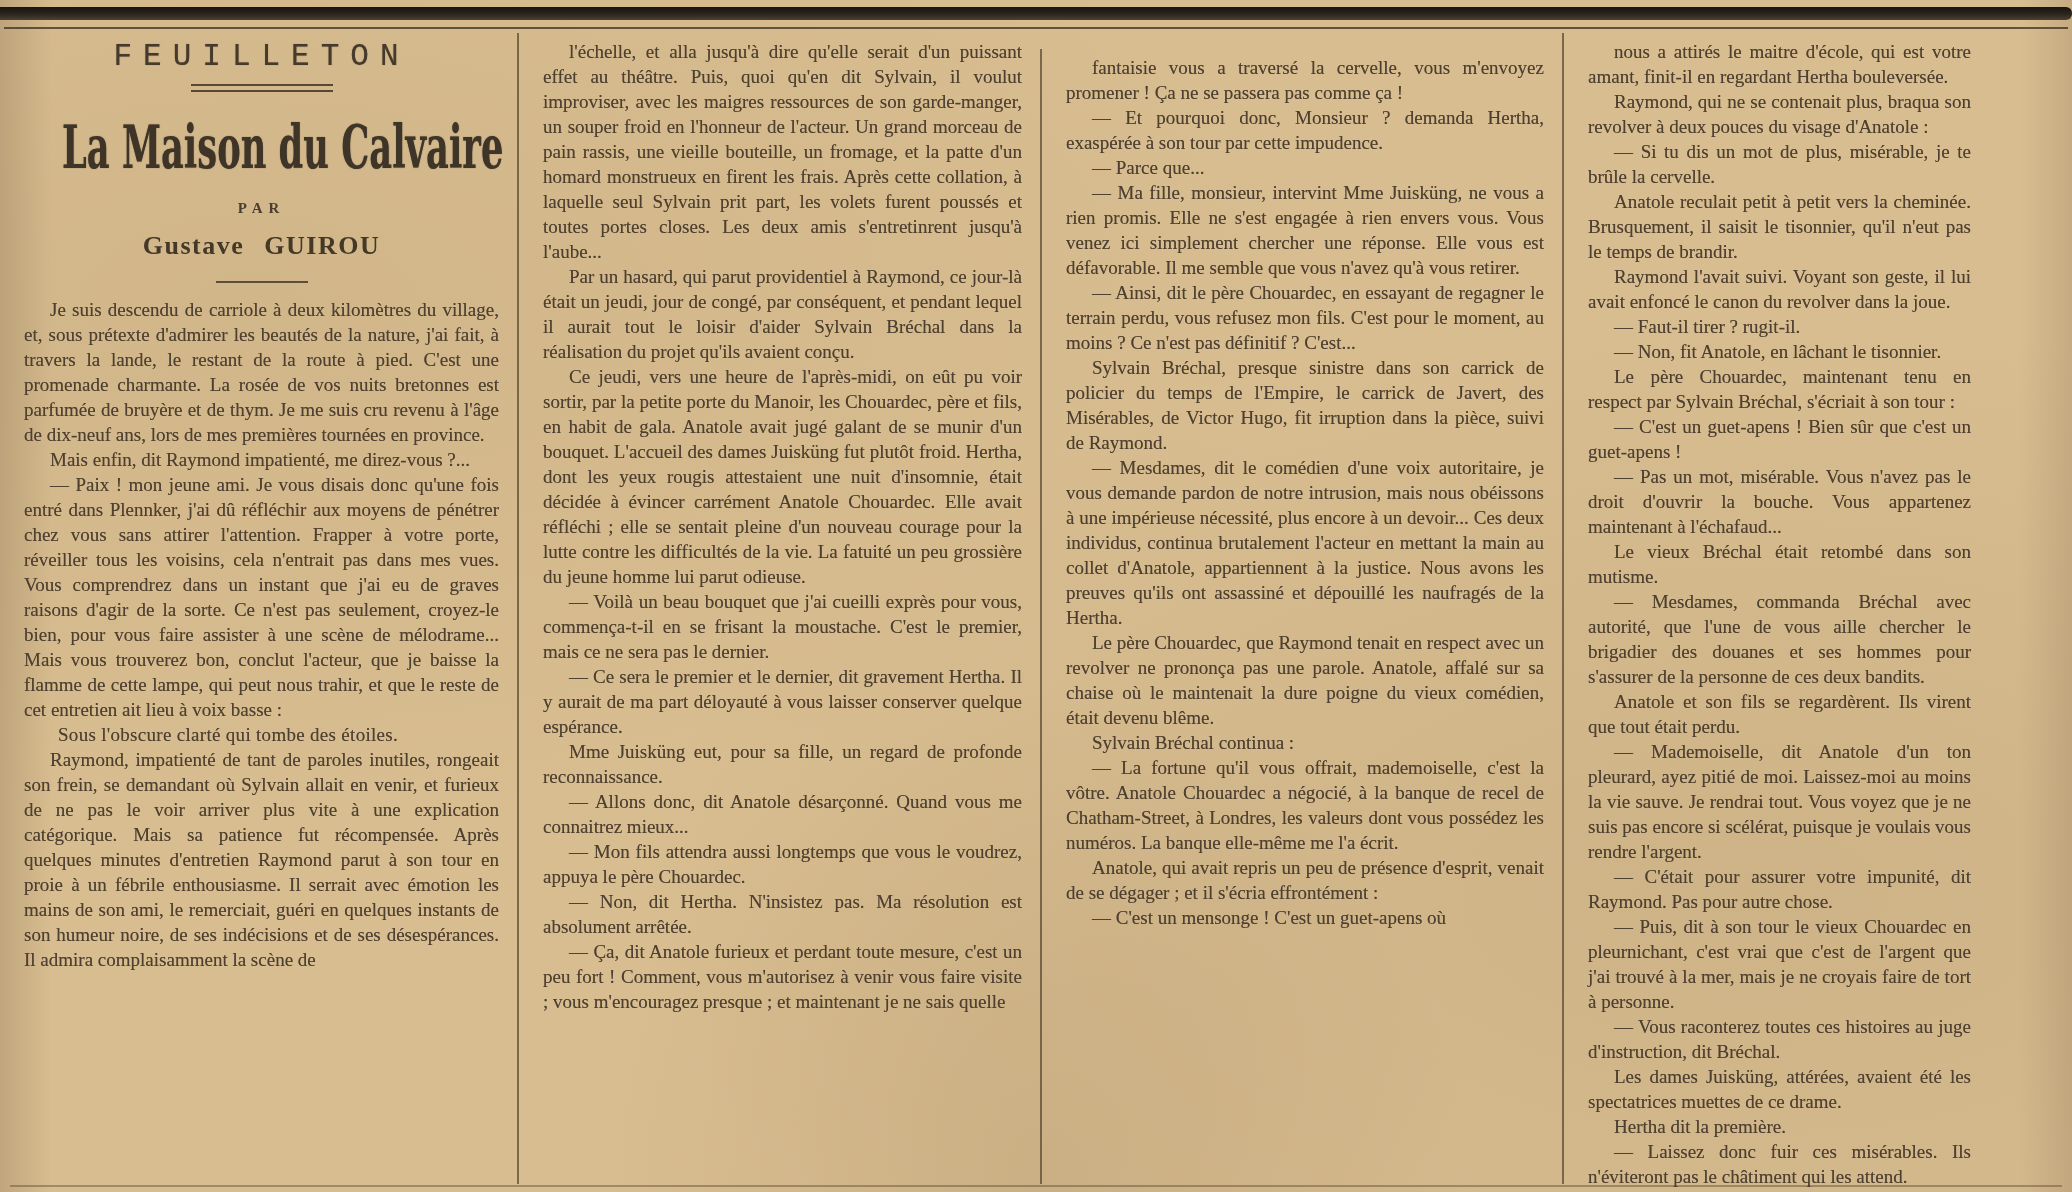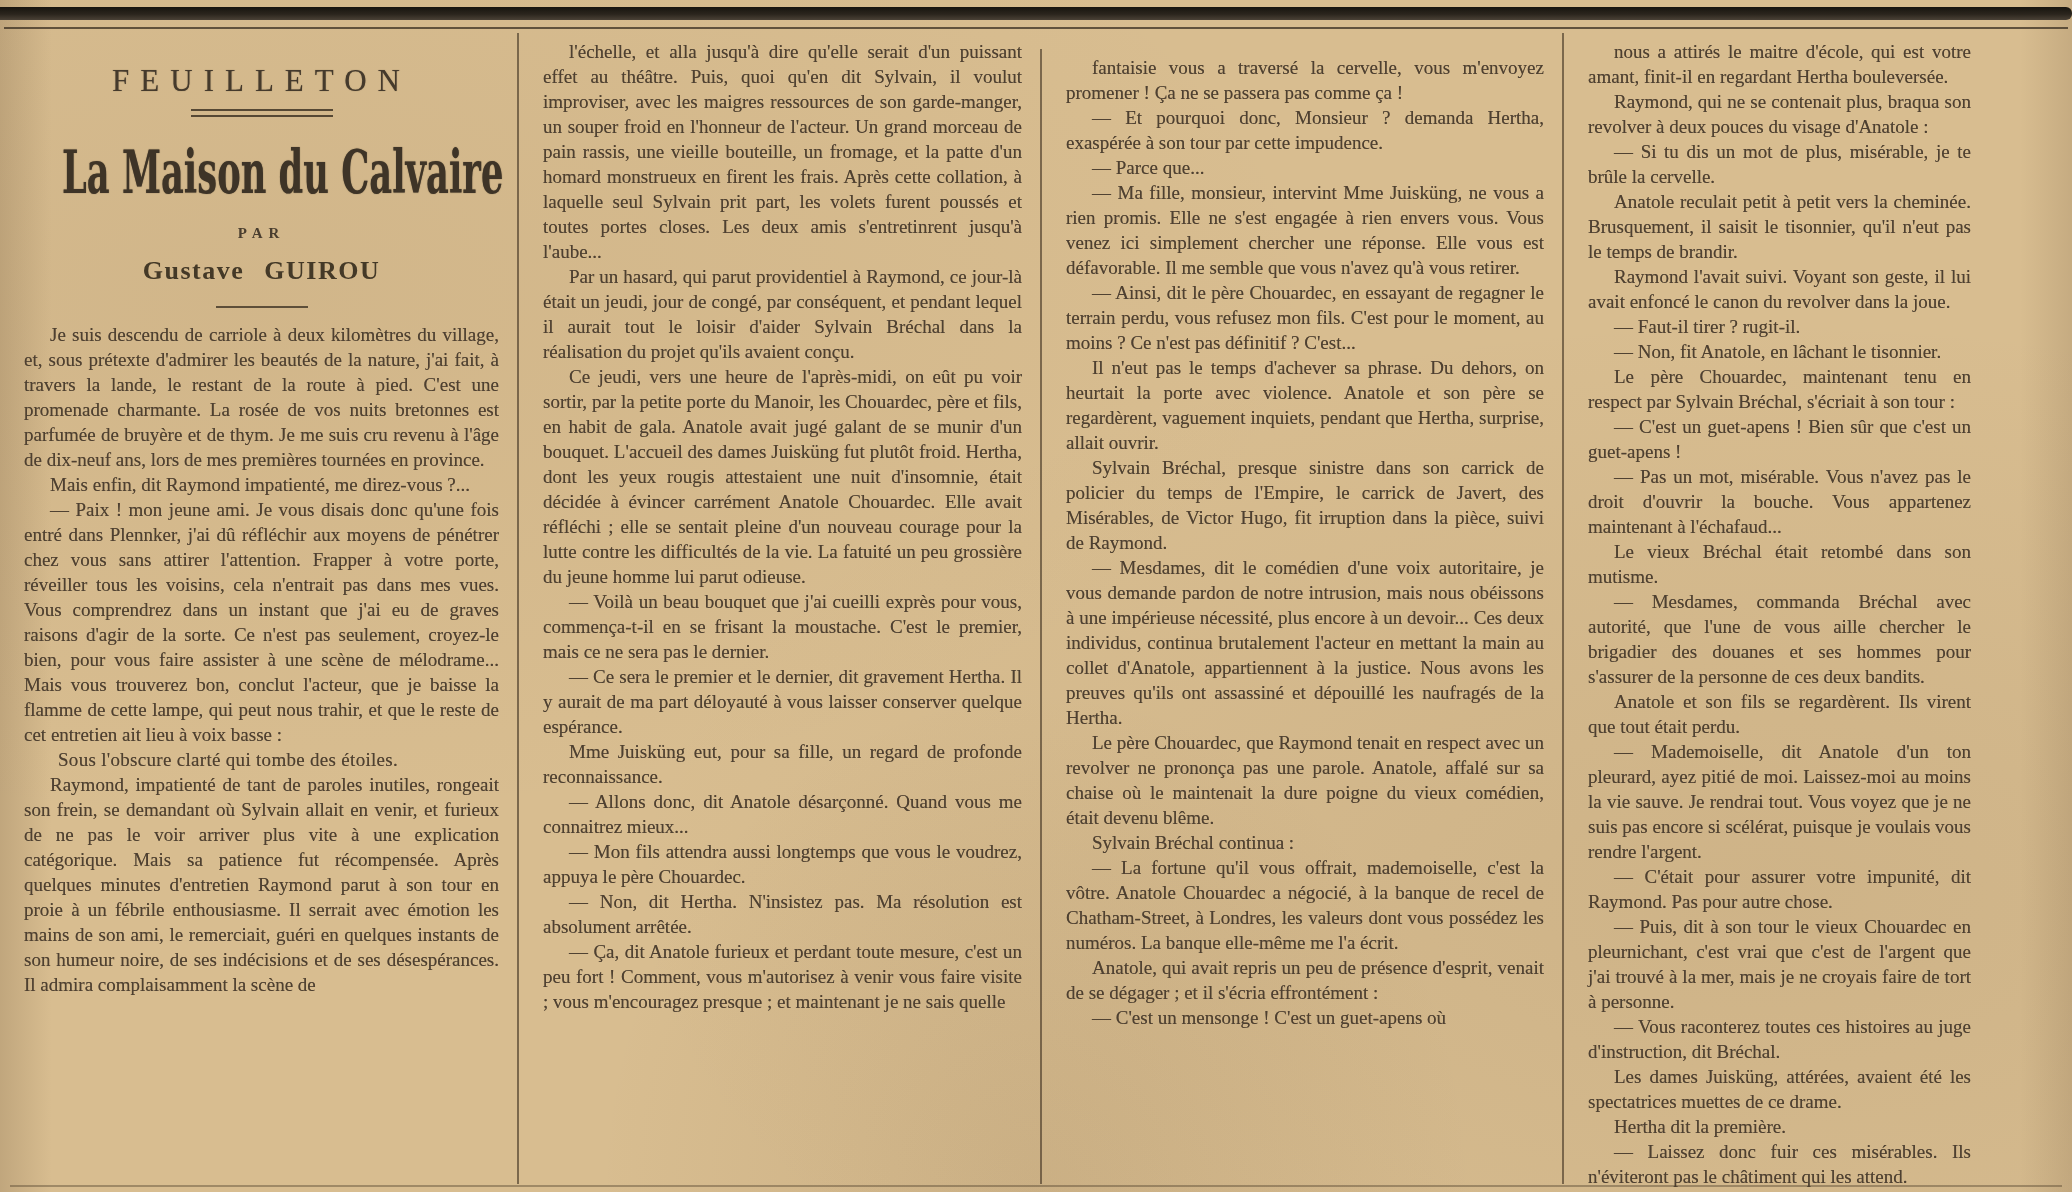--- a/index.html
+++ b/index.html
@@ -56,22 +56,21 @@
     text-shadow: 0 0 0.6px rgba(78,63,45,0.55);
   }
   .para.verse {
     text-align: left;
     text-indent: 34px;
     letter-spacing: 0.3px;
   }
 
   .feuilleton-header { text-align: center; }
   .section-label {
-    margin-top: 24px;
-    font-family: Liberation Serif, serif;
+    font-family: Liberation Mono, monospace;
     font-size: 31px;
     letter-spacing: 11px;
     color: #453a2c;
     text-shadow: 0 0 1px rgba(69,58,44,0.6);
   }
   .double-rule {
     width: 142px; margin: 10px auto 0 auto;
   }
   .double-rule span {
     display: block; height: 2px; background: rgba(64,52,36,0.85); margin-bottom: 4px;
@@ -151,21 +150,20 @@
         <p class="para">— Non, dit Hertha. N'insistez pas. Ma résolution est absolument arrêtée.</p>
         <p class="para">— Ça, dit Anatole furieux et perdant toute mesure, c'est un peu fort ! Comment, vous m'autorisez à venir vous faire visite ; vous m'encouragez presque ; et maintenant je ne sais quelle</p>
       </div>
 
     <div class="column col-3">
         <p class="para">fantaisie vous a traversé la cervelle, vous m'envoyez promener ! Ça ne se passera pas comme ça !</p>
         <p class="para">— Et pourquoi donc, Monsieur ? demanda Hertha, exaspérée à son tour par cette impudence.</p>
         <p class="para">— Parce que...</p>
         <p class="para">— Ma fille, monsieur, intervint Mme Juisküng, ne vous a rien promis. Elle ne s'est engagée à rien envers vous. Vous venez ici simplement chercher une réponse. Elle vous est défavorable. Il me semble que vous n'avez qu'à vous retirer.</p>
         <p class="para">— Ainsi, dit le père Chouardec, en essayant de regagner le terrain perdu, vous refusez mon fils. C'est pour le moment, au moins ? Ce n'est pas définitif ? C'est...</p>
-        <p class="para">Il n'eut pas le temps d'achever sa phrase. Du dehors, on heurtait la porte avec violence. Anatole et son père se regardèrent, vaguement inquiets, pendant que Hertha, surprise, allait ouvrir.</p>
         <p class="para">Sylvain Bréchal, presque sinistre dans son carrick de policier du temps de l'Empire, le carrick de Javert, des Misérables, de Victor Hugo, fit irruption dans la pièce, suivi de Raymond.</p>
         <p class="para">— Mesdames, dit le comédien d'une voix autoritaire, je vous demande pardon de notre intrusion, mais nous obéissons à une impérieuse nécessité, plus encore à un devoir... Ces deux individus, continua brutalement l'acteur en mettant la main au collet d'Anatole, appartiennent à la justice. Nous avons les preuves qu'ils ont assassiné et dépouillé les naufragés de la Hertha.</p>
         <p class="para">Le père Chouardec, que Raymond tenait en respect avec un revolver ne prononça pas une parole. Anatole, affalé sur sa chaise où le maintenait la dure poigne du vieux comédien, était devenu blême.</p>
         <p class="para">Sylvain Bréchal continua :</p>
         <p class="para">— La fortune qu'il vous offrait, mademoiselle, c'est la vôtre. Anatole Chouardec a négocié, à la banque de recel de Chatham-Street, à Londres, les valeurs dont vous possédez les numéros. La banque elle-même me l'a écrit.</p>
         <p class="para">Anatole, qui avait repris un peu de présence d'esprit, venait de se dégager ; et il s'écria effrontément :</p>
         <p class="para">— C'est un mensonge ! C'est un guet-apens où</p>
       </div>
 
     <div class="column col-4">

